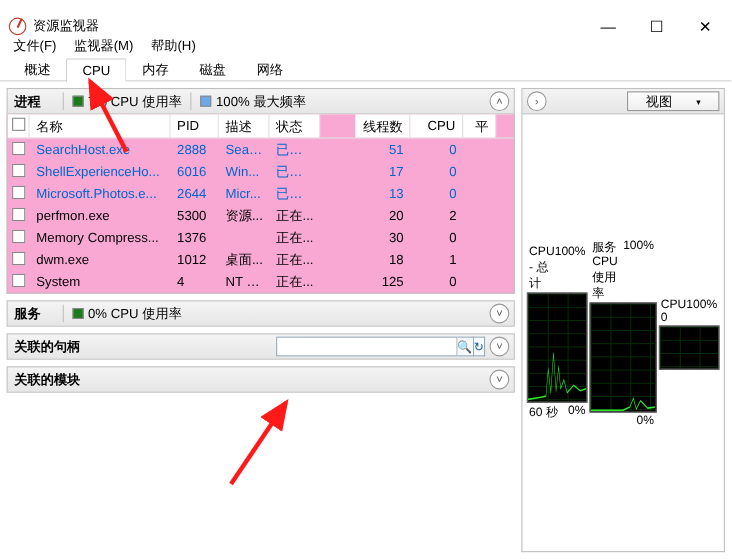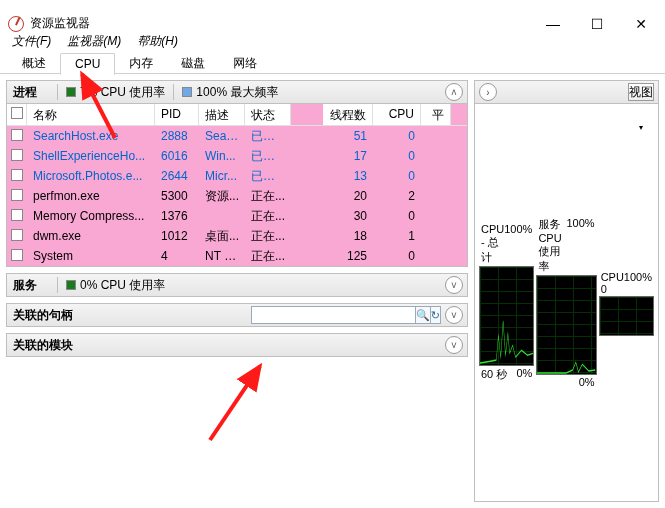--- a/index.html
+++ b/index.html
@@ -8,21 +8,21 @@
 
   .titlebar { height:30px; display:flex; align-items:center; padding:17px 2px 0 8px; }
   .titlebar .app-icon { width:16px; height:16px; border:1.5px solid #c0392b; border-radius:50%; position:relative; margin-right:6px; }
   .titlebar .app-icon::after { content:""; position:absolute; left:6px; top:-1px; width:1.5px; height:9px; background:#c0392b; transform:rotate(25deg); transform-origin:bottom; }
   .titlebar .title { font-size:12px; }
   .titlebar .spacer { flex:1; }
   .winbtn { width:44px; height:30px; display:flex; align-items:center; justify-content:center; font-size:14px; }
   .winbtn span { display:inline-block; }
 
   .menubar { height:22px; display:flex; align-items:center; padding:0 4px; font-size:12px; gap:0; }
-  .menubar div { padding:2px 8px;font-style:italic; }
+  .menubar div { padding:2px 8px; }
 
   .tabbar { height:22px; display:flex; align-items:center; border-bottom:1px solid #d0d0d0; padding-left:8px; position:relative; }
   .tab { padding:3px 14px 3px 14px; font-size:12px; position:relative; top:1px; }
   .tab.active { border:1px solid #d0d0d0; border-bottom:1px solid #fff; background:#fff; border-radius:2px 2px 0 0; }
 
   .content { display:flex; padding:6px; gap:6px; height:calc(508px - 30px - 22px - 22px); }
   .left { flex:1; display:flex; flex-direction:column; gap:6px; min-width:0; }
   .right { width:185px; display:flex; flex-direction:column; }
 
   .panel-header { height:24px; background:linear-gradient(#f4f4f4,#e6e6e6); border:1px solid #bfbfbf; display:flex; align-items:center; padding:0 4px 0 6px; font-size:12px; }
@@ -50,21 +50,21 @@
   .c-avg{width:30px; text-align:right;}
   .row.blue { color:#0066cc; }
   .chk { width:12px; height:12px; border:1px solid #888; display:inline-block; background:#fff; }
 
   .search-area { display:flex; align-items:center; gap:0; }
   .search-input { flex:1; height:18px; border:1px solid #9ab; background:#fff; padding:0 4px; font-size:12px; }
   .icon-btn { width:18px; height:18px; display:flex; align-items:center; justify-content:center; border:1px solid #9ab; border-left:none; background:#f5f9fc; font-size:11px; color:#2a6496; }
 
   .right-top { height:24px; background:linear-gradient(#f4f4f4,#e6e6e6); border:1px solid #bfbfbf; display:flex; align-items:center; padding:0 4px; }
   .expand-btn { width:18px; height:18px; border:1px solid #9a9a9a; border-radius:50%; background:#fff; display:flex; align-items:center; justify-content:center; font-size:10px; color:#555; }
-  .view-dd { height:18px; border:1px solid #9a9a9a; background:linear-gradient(#fff,#eee); display:flex; align-items:center; padding:0 0; font-size:12px; gap:22px;flex-direction:column; }
+  .view-dd { height:18px; border:1px solid #9a9a9a; background:linear-gradient(#fff,#eee); display:flex; align-items:center; padding:0 16px; font-size:12px; gap:22px; }
   .view-dd .arrow { font-size:8px; }
 
   .charts { border:1px solid #bfbfbf; border-top:none; padding:4px; display:flex; flex-direction:row; gap:2px; overflow:hidden; flex:1;align-items:center; }
   .chart-block { }
   .chart-title { display:flex; justify-content:space-between; font-size:11px; padding:1px 2px; }
   .chart-area { height:100px; background:#000; border:1px solid #666; position:relative; overflow:hidden; }
   .chart-grid { position:absolute; inset:0; background-image:
     linear-gradient(#052e05 1px, transparent 1px),
     linear-gradient(90deg,#052e05 1px, transparent 1px);
     background-size: 18px 12px; }

